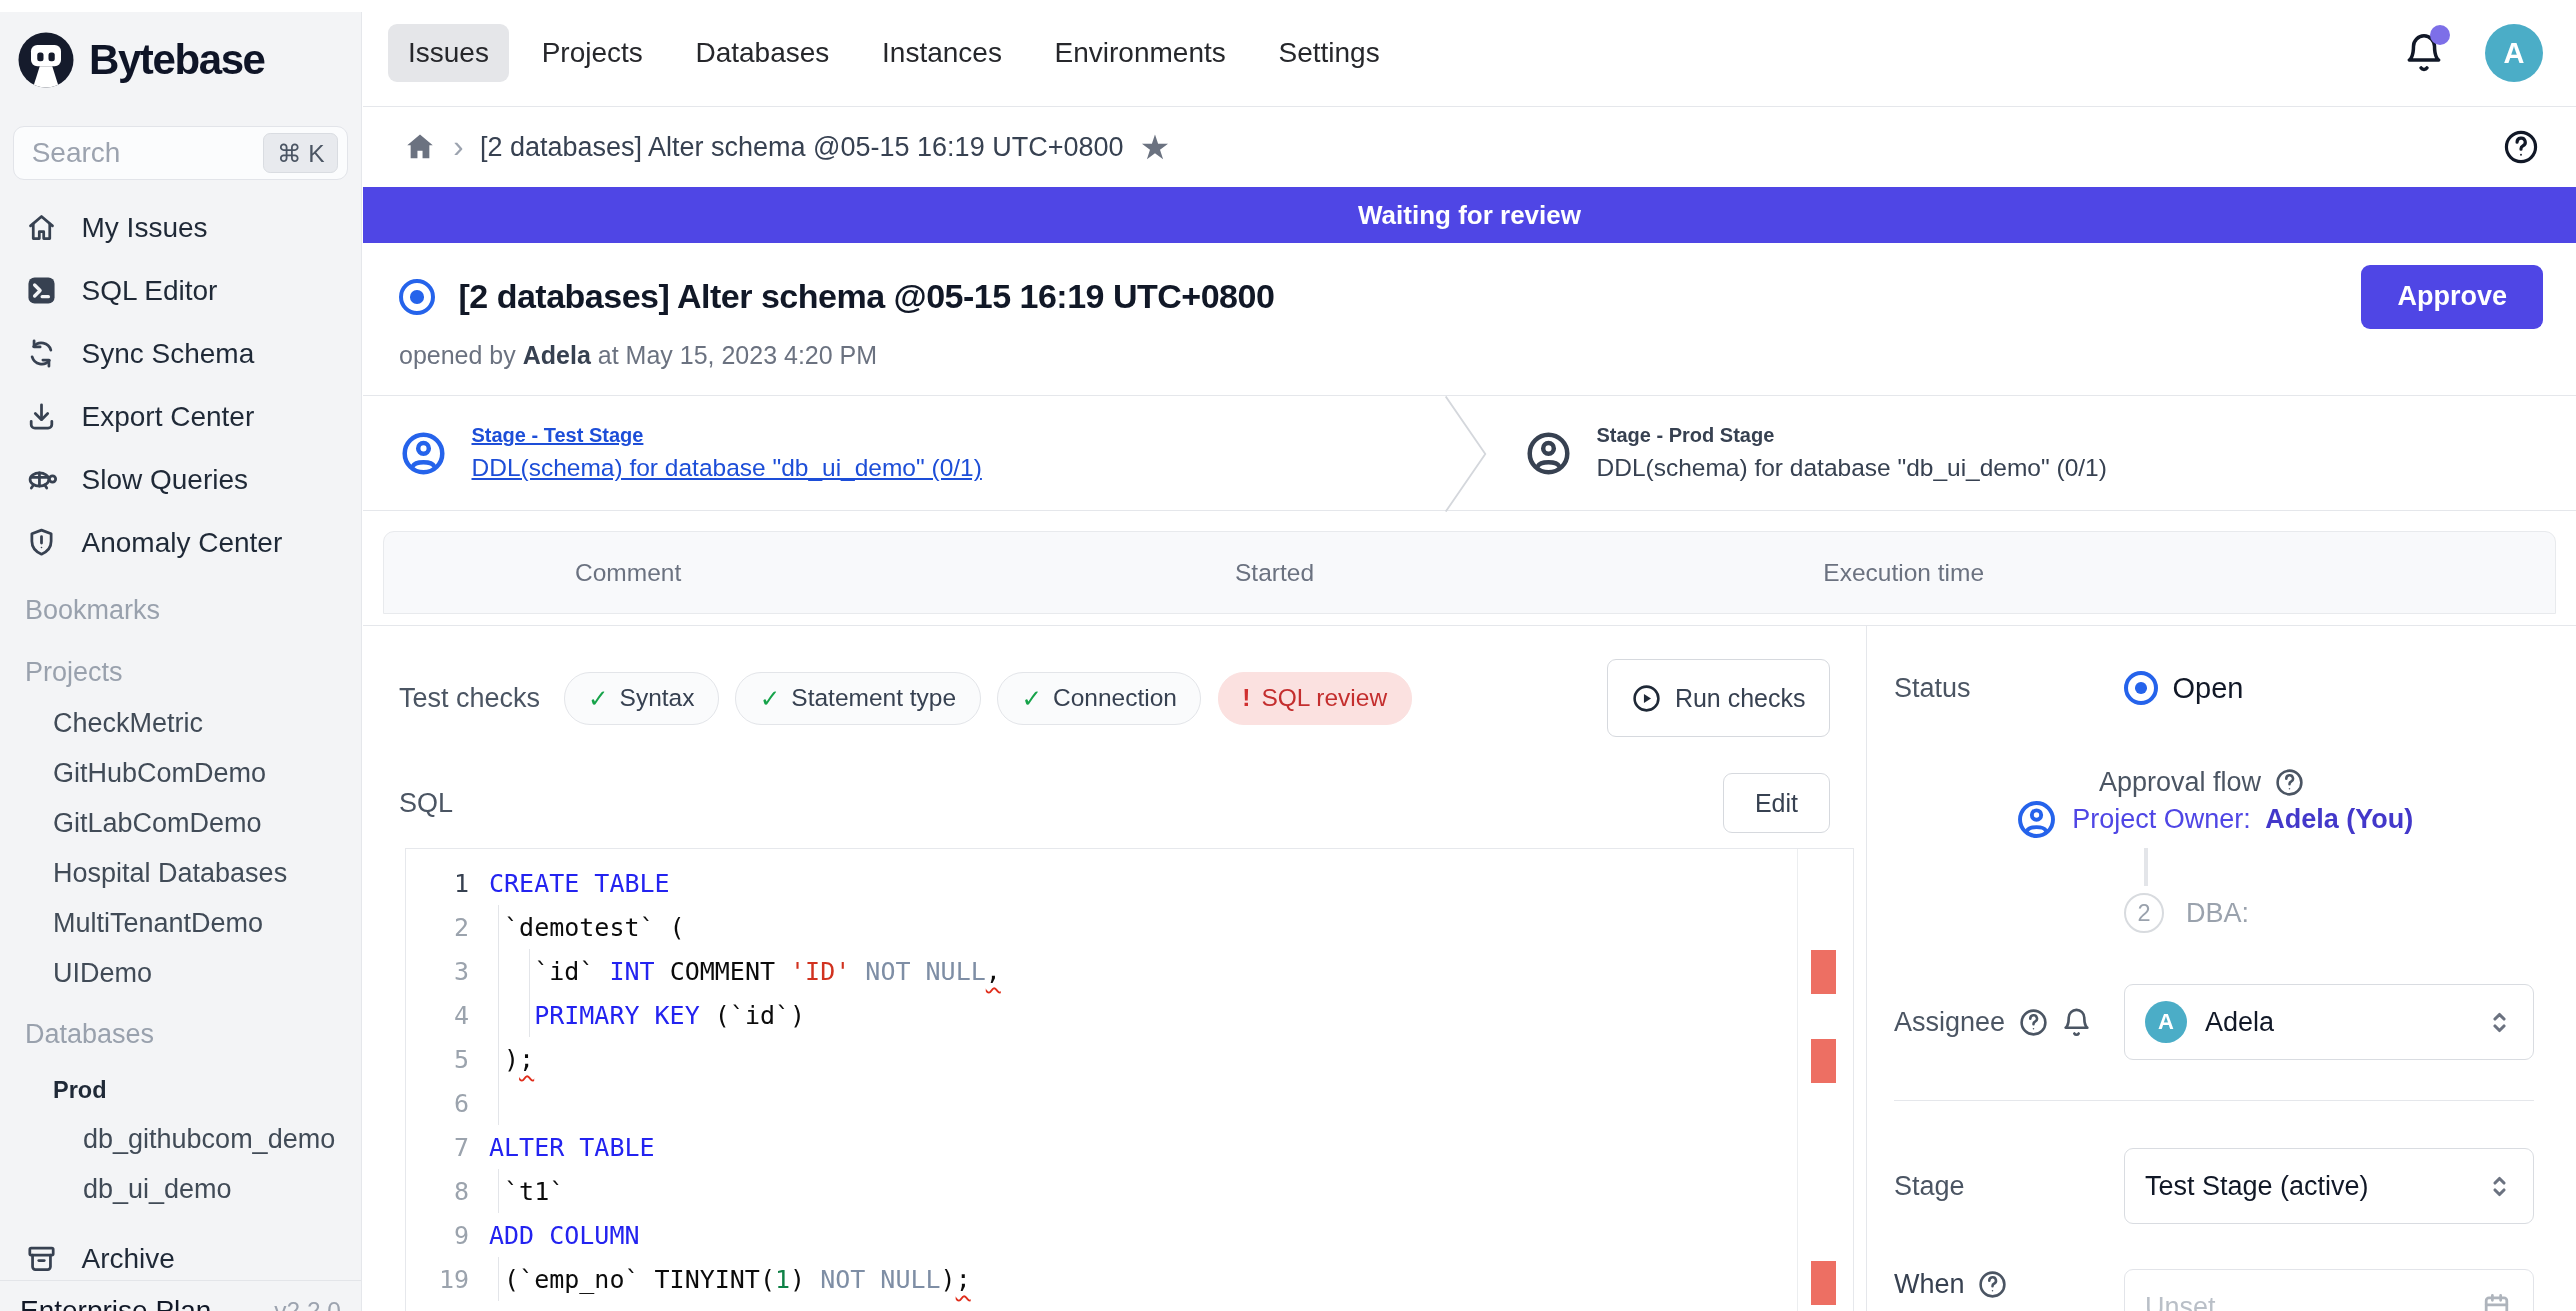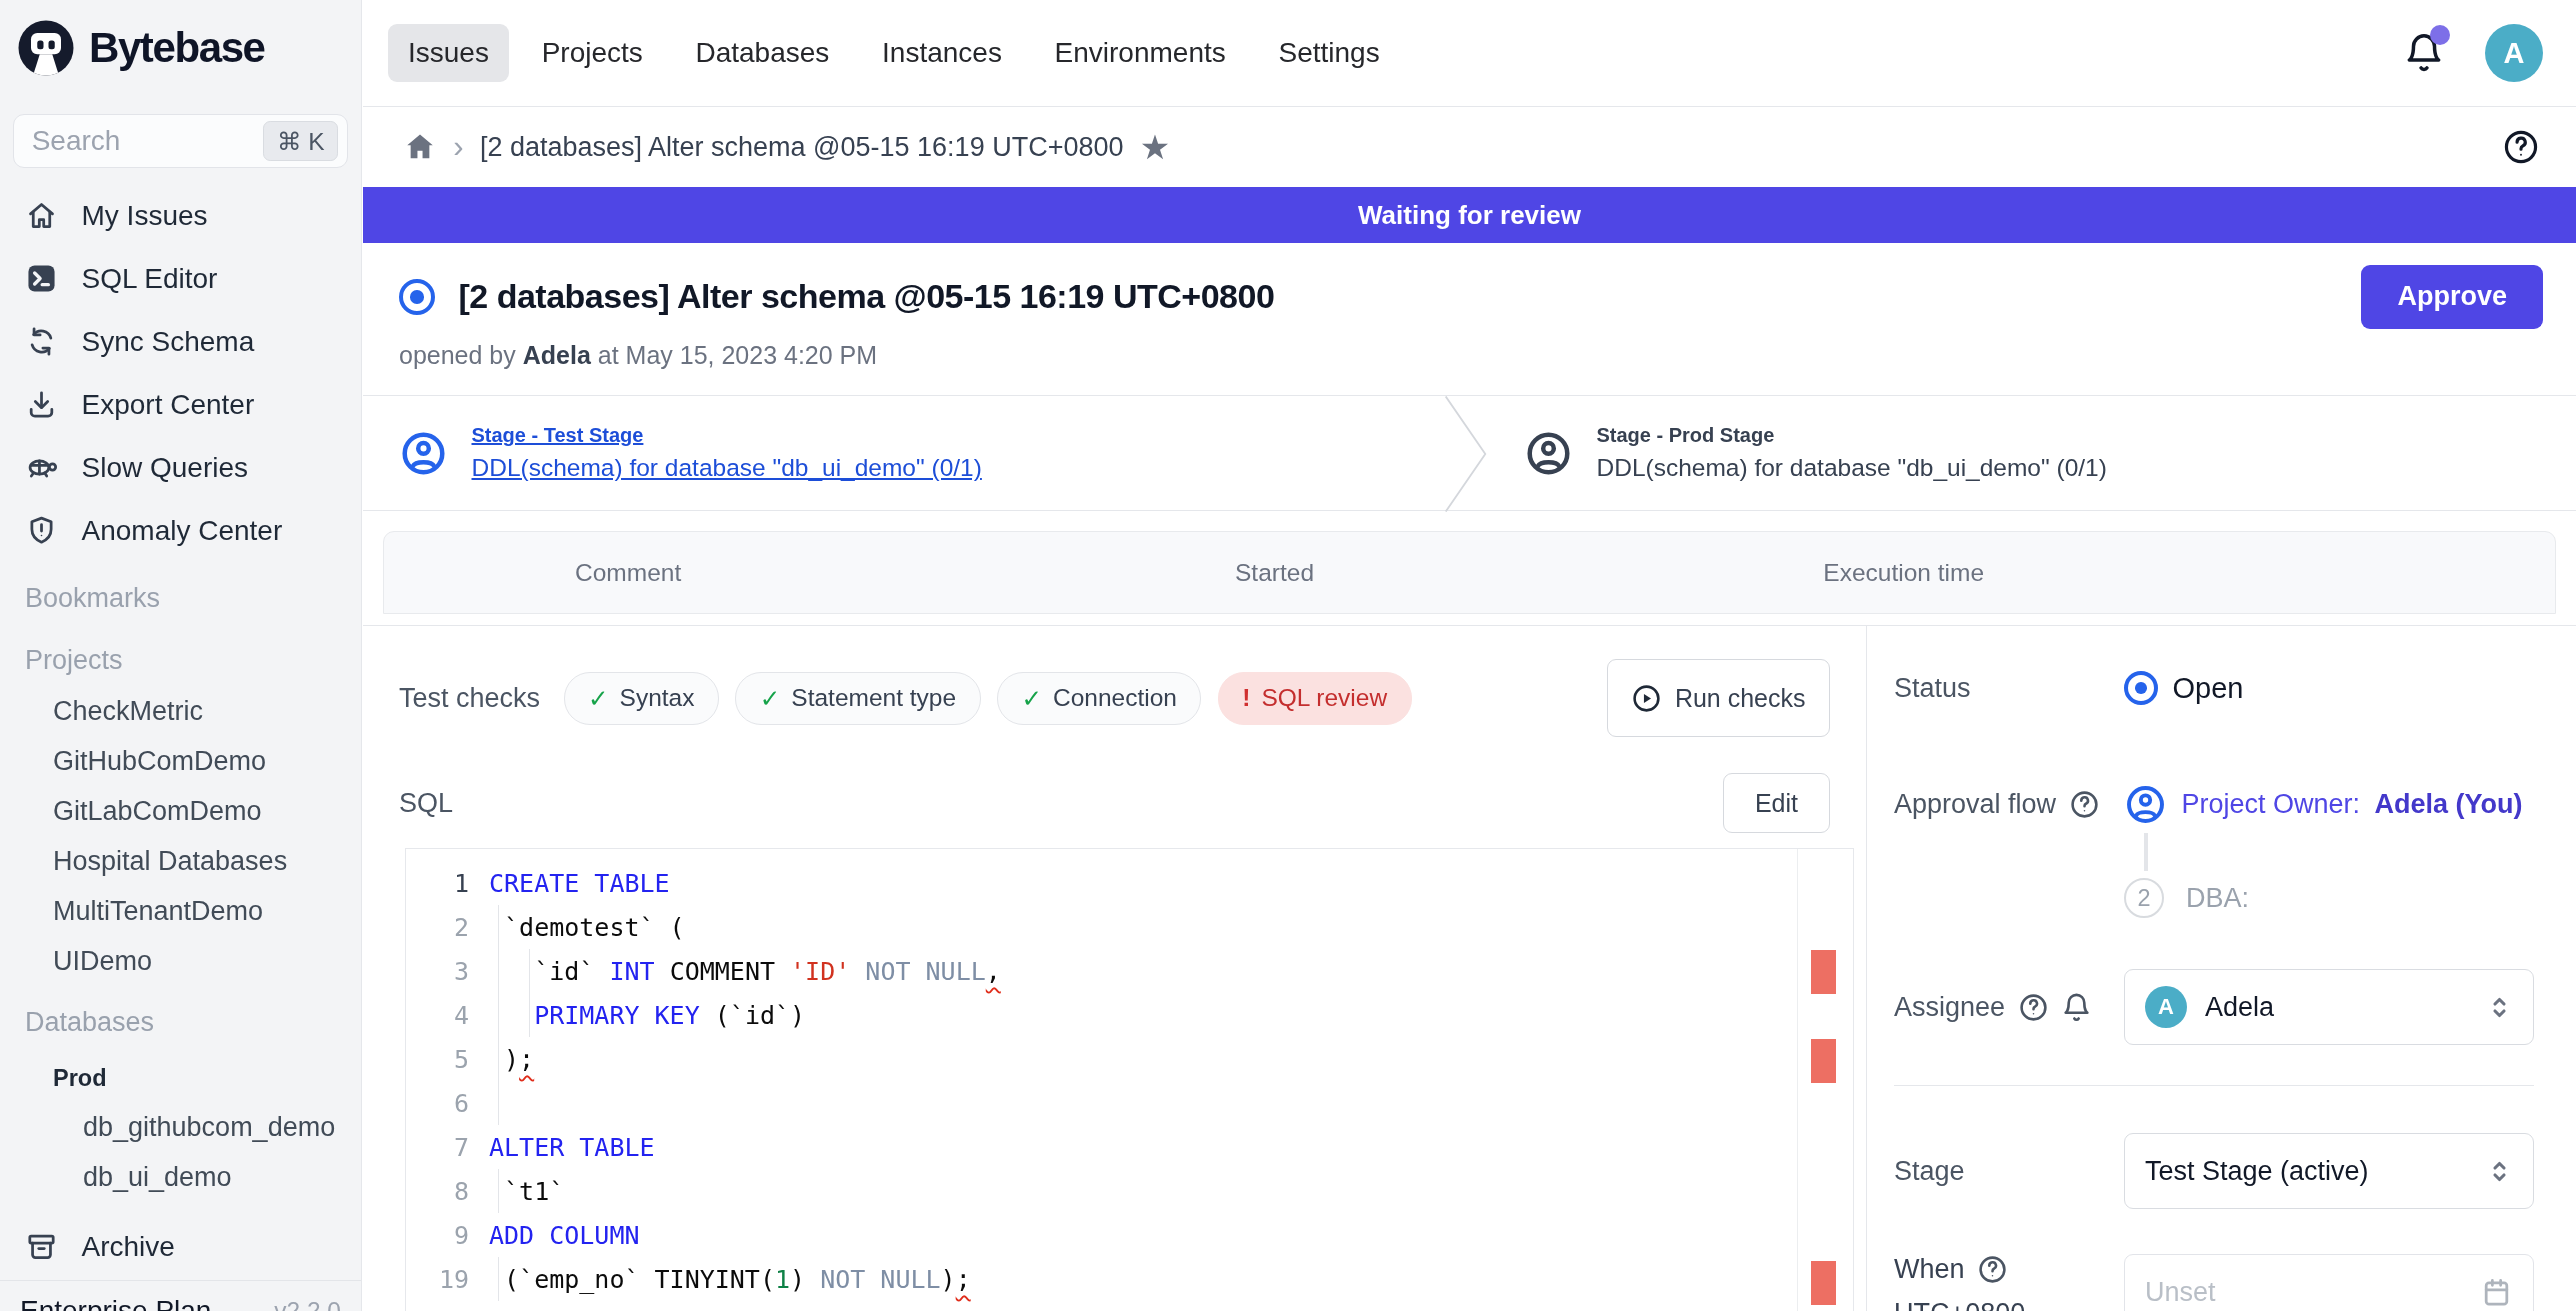--- a/index.html
+++ b/index.html
@@ -3,21 +3,21 @@
 <meta charset="utf-8">
 <style>
   * { margin:0; padding:0; box-sizing:border-box; }
   html,body { width:2576px; height:1312px; overflow:hidden; background:#fff;
     font-family:"Liberation Sans", sans-serif; color:#111827; }
   .ico { display:inline-flex; align-items:center; justify-content:center; flex:none; }
   .ico svg { width:100%; height:100%; stroke:currentColor; fill:none;
     stroke-width:2; stroke-linecap:round; stroke-linejoin:round; }
 
   
-  .sidebar { position:absolute; left:0; top:0; bottom:0; width:362px;
+  .sidebar { position:absolute; left:0; top:12px; bottom:0; width:362px;
     background:#f3f4f6; border-right:0.9px solid #e5e7eb; z-index:5; }
   .logo-row { display:flex; align-items:center; gap:12.7px; padding:18px 14.5px 0 16.3px; }
   .logo-mark { width:60px; height:60px; }
   .logo-text { font-size:42px; font-weight:800; letter-spacing:-1.4px; color:#0f1527; }
   .search-box { margin:36px 12.7px 0; height:54px; background:#fbfcfd; border:1.8px solid #e2e4e9;
     border-radius:11px; display:flex; align-items:center; padding:0 9px 0 18px; }
   .search-ph { flex:1; font-size:28px; color:#9ca3af; }
   .kbd { background:#e8eaee; border:0.9px solid #d9dce1; border-radius:7.2px; color:#4b5563;
     font-size:24.5px; padding:4.5px 12.7px; }
   .side-list { margin-top:16.3px; }
@@ -498,21 +498,21 @@
 
   <div class="side-col">
     <div class="srow">
       <span class="slabel">Status</span>
       <span class="sval">
         <span class="cdot" style="width:34px;height:34px;"></span>
         <span class="open-txt">Open</span>
       </span>
     </div>
 
-    <div class="srow" style="margin-top:78px;align-items:center;">
+    <div class="srow" style="margin-top:62px;align-items:center;flex-direction:column;">
       <span class="slabel">
         <span>Approval flow</span>
         <span class="ico">
           <svg viewBox="0 0 24 24">
               <circle cx="12" cy="12" r="9.2"></circle>
               <path d="M9.5 9a2.6 2.6 0 1 1 3.6 2.4c-.9.4-1.1 1-1.1 1.7v.3"></path>
               <circle cx="12" cy="16.9" r="0.6" fill="currentColor" stroke="none"></circle>
             </svg>
         </span>
       </span>

